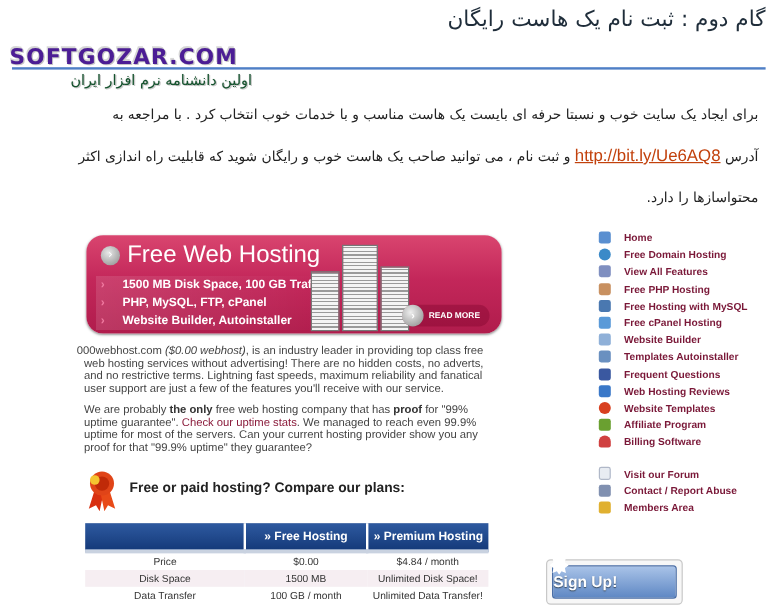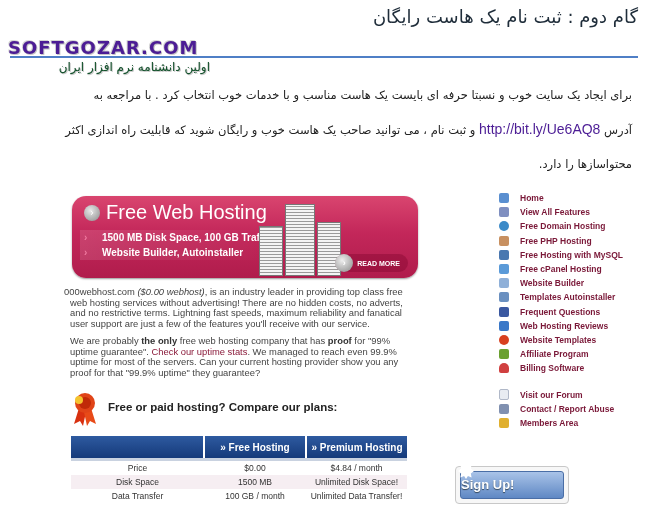--- a/index.html
+++ b/index.html
@@ -5,21 +5,21 @@
   html, body { margin:0; padding:0; background:#ffffff; }
   body { width:650px; height:510px; position:relative; overflow:hidden; font-family:"DejaVu Sans", sans-serif; }
   .title { position:absolute; right:12px; top:6px; font-size:18px; color:#1f2d3a; direction:rtl; font-family:"DejaVu Sans", sans-serif; white-space:nowrap; }
   .rule { position:absolute; left:10px; top:56px; width:628px; height:2px; background:#4f7fc6; }
   .wm1 { position:absolute; left:8px; top:37px; font-size:18px; font-weight:bold; color:#4c1d95; letter-spacing:1px;
          text-shadow: 0 0 1px #b8b8b8, 1px 1px 0 #c8c8c8, -1px -1px 0 #d8d8d8; font-family:"DejaVu Sans", sans-serif; }
   .wm2 { position:absolute; left:10px; top:60px; width:200px; font-size:12px; color:#14532d; direction:rtl; text-align:right;
          text-shadow: 0 0 1px #bbb, 1px 1px 0 #ccc; font-family:"DejaVu Sans", sans-serif; }
   .para { position:absolute; right:18px; top:78px; width:620px; direction:rtl; text-align:right; font-size:11.5px; color:#222;
           line-height:34px; font-family:"DejaVu Sans", sans-serif; }
-  .para a { color:#4c1d95; font-family:"Liberation Sans", sans-serif; font-size:14px; direction:ltr; unicode-bidi:embed; }
+  .para a { color:#c2410c; text-decoration:underline; font-family:"Liberation Sans", sans-serif; font-size:14px; direction:ltr; unicode-bidi:embed; }
   .line { white-space:nowrap; }
 
   .banner { position:absolute; left:72px; top:196px; width:346px; height:82px; border-radius:14px;
             background:linear-gradient(180deg,#d9456f 0%,#c3275a 45%,#b01c4c 100%); box-shadow:0 1px 2px #999; overflow:hidden; }
   .b-circle { position:absolute; left:12px; top:9px; width:16px; height:16px; border-radius:50%; background:radial-gradient(circle at 40% 35%,#e8e8e8,#8a8a8a);
               color:#fff; font-size:10px; line-height:16px; text-align:center; }
   .b-title { position:absolute; left:34px; top:5px; font-family:Liberation Sans, sans-serif; font-size:20px; color:#fff; white-space:nowrap; }
   .b-list { position:absolute; left:8px; top:34px; }
   .b-item { height:15px; line-height:15px; font-family:"Liberation Sans", sans-serif; font-size:10px; font-weight:bold; color:#fff; white-space:nowrap;
             background:linear-gradient(90deg, rgba(255,255,255,0.12), rgba(255,255,255,0)); padding-left:4px; }
@@ -73,20 +73,21 @@
     <span>و ثبت نام ، می توانید صاحب یک هاست خوب و رایگان شوید که قابلیت راه اندازی اکثر</span>
   </div>
   <div class="line">محتواسازها را دارد.</div>
 </div>
 
 <div class="banner">
   <div class="b-circle">›</div>
   <div class="b-title">Free Web Hosting</div>
   <div class="b-list">
     <div class="b-item"><span class="chev">›</span><span>1500 MB Disk Space, 100 GB Traffic</span></div>
+    <div class="b-item"><span class="chev">›</span><span>PHP, MySQL, FTP, cPanel</span></div>
     <div class="b-item"><span class="chev">›</span><span>Website Builder, Autoinstaller</span></div>
   </div>
   <div class="servers">
     <div class="srv" style="left:4px;width:22px;height:48px;"></div>
     <div class="srv" style="left:30px;width:28px;height:70px;"></div>
     <div class="srv" style="left:62px;width:22px;height:52px;"></div>
   </div>
   <div class="readmore">
     <span class="rm-circle">›</span>
     <span>READ MORE</span>
@@ -136,26 +137,26 @@
     </tr>
   </tbody>
 </table>
 
 <div class="menu">
   <div class="mi">
       <span class="ic" style="background:#5a8fd0"></span>
       <span>Home</span>
     </div>
   <div class="mi">
+      <span class="ic" style="background:#3b8ac8;border-radius:50%"></span>
+      <span>Free Domain Hosting</span>
+    </div>
+  <div class="mi">
       <span class="ic" style="background:#7f8fc0"></span>
       <span>View All Features</span>
-    </div>
-  <div class="mi">
-      <span class="ic" style="background:#3b8ac8;border-radius:50%"></span>
-      <span>Free Domain Hosting</span>
     </div>
   <div class="mi">
       <span class="ic" style="background:#c89060"></span>
       <span>Free PHP Hosting</span>
     </div>
   <div class="mi">
       <span class="ic" style="background:#4a78b0"></span>
       <span>Free Hosting with MySQL</span>
     </div>
   <div class="mi">

